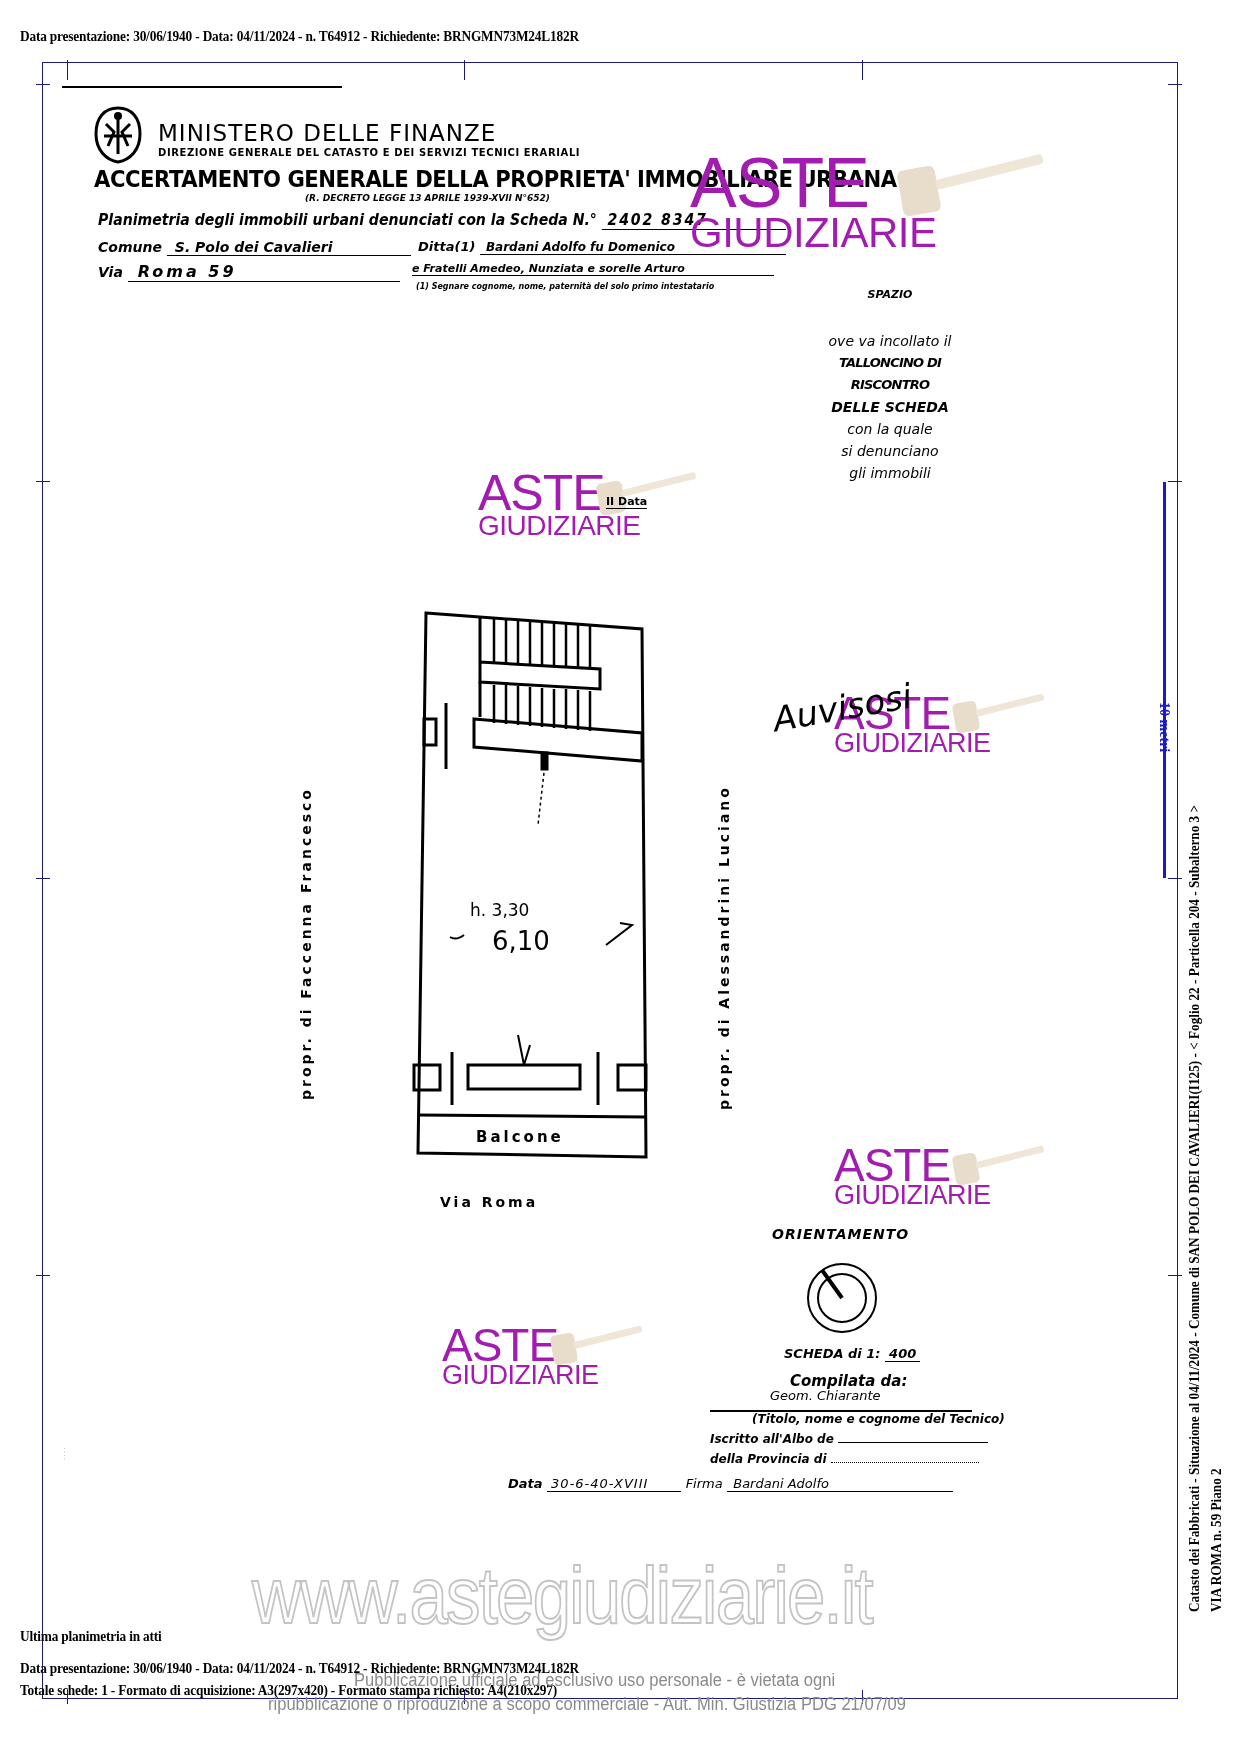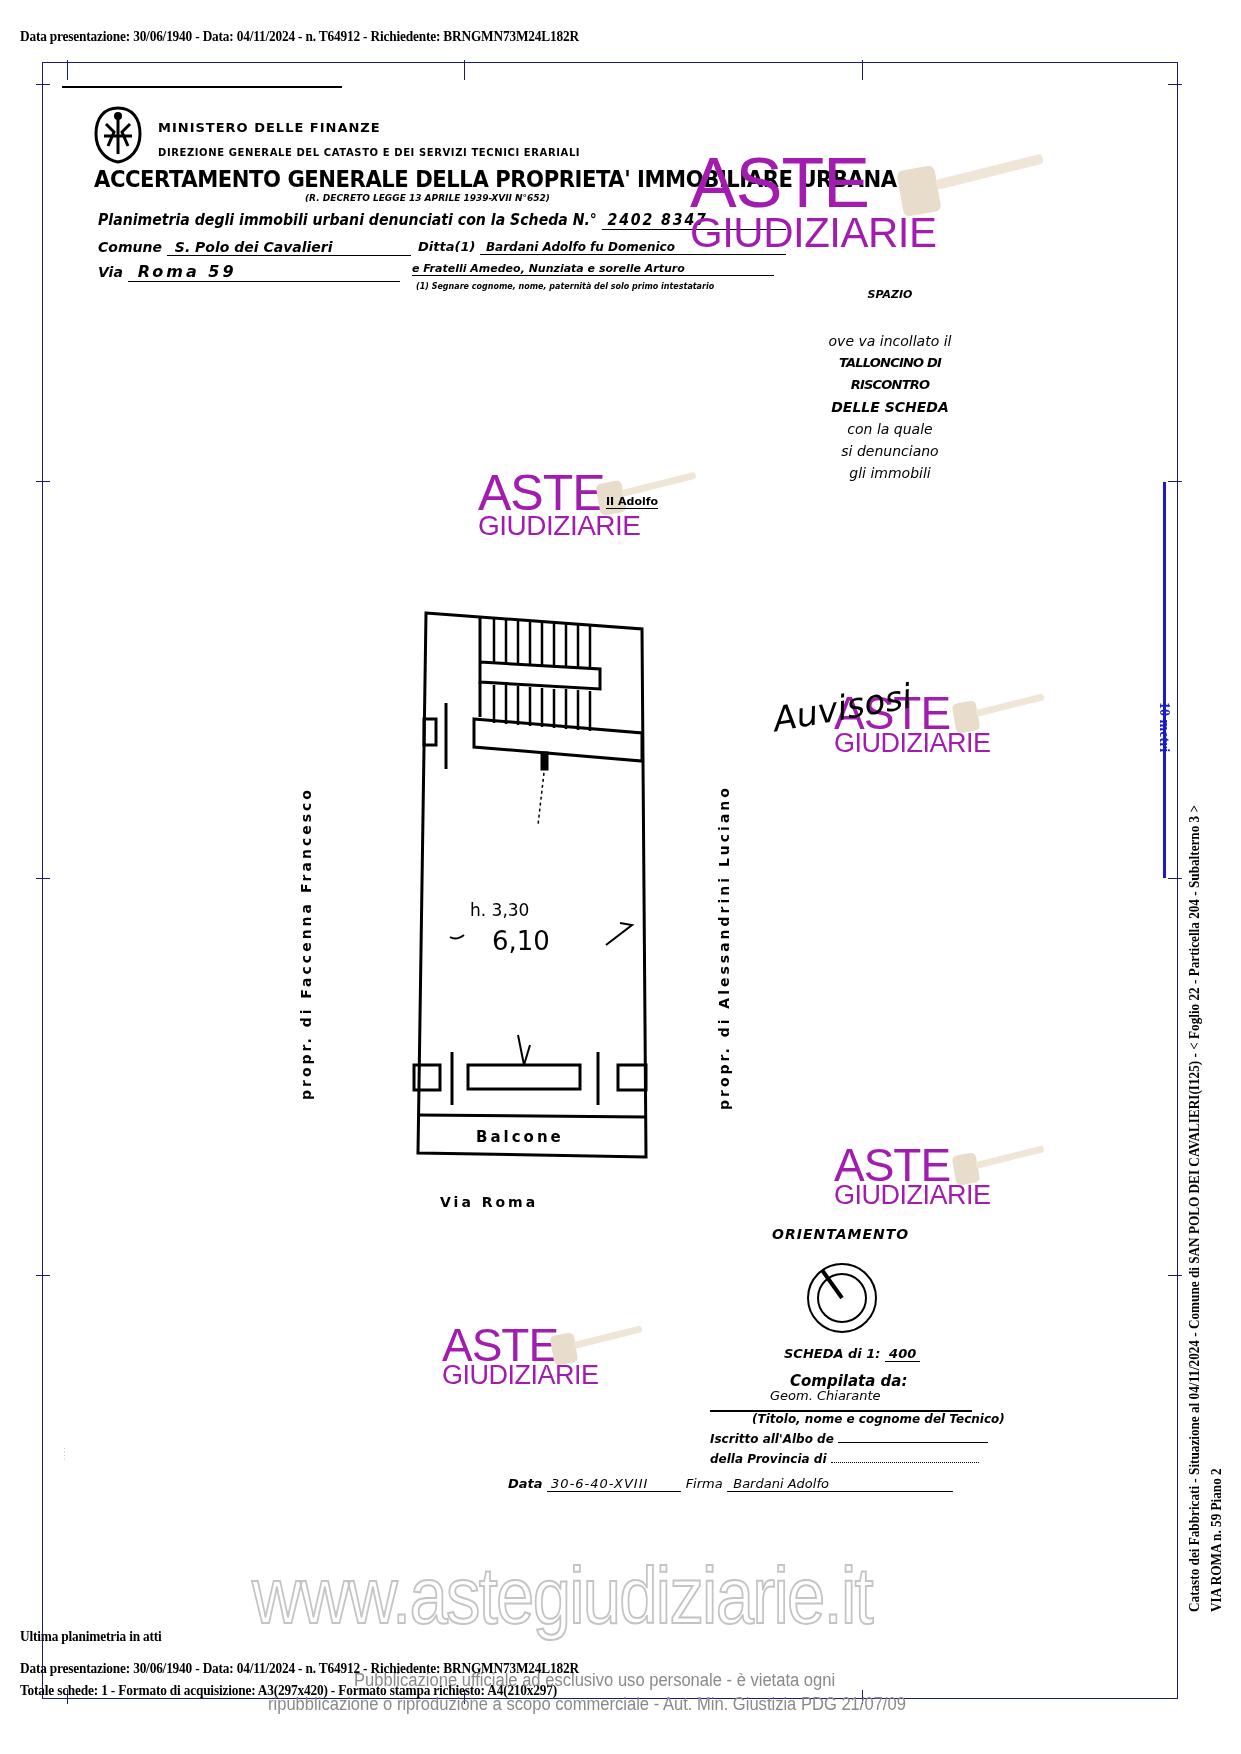--- a/index.html
+++ b/index.html
@@ -47,21 +47,21 @@
 <div class="abs" style="left:62px;top:86px;width:280px;height:2px;background:#000;"></div>
 
 <div class="abs" style="left:92px;top:106px;width:52px;height:58px;">
   <svg width="52" height="58" viewBox="0 0 52 58">
     <path d="M26 2 C12 2 4 12 4 28 C4 44 14 54 26 56 C38 54 48 44 48 28 C48 12 40 2 26 2 Z" fill="none" stroke="#000" stroke-width="3"></path>
     <path d="M14 18 L22 26 L16 40 M38 18 L30 26 L36 40 M26 10 L26 48 M12 30 L40 30" stroke="#000" stroke-width="3" fill="none"></path>
     <circle cx="26" cy="10" r="4" fill="#000"></circle>
   </svg>
 </div>
 
-<div class="abs sans" style="left:158px;top:120px;font-size:13px;font-weight:bold;letter-spacing:1px;">MINISTERO DELLE FINANZE</div>
+<div class="abs sans" style="left:158px;top:120px;font-size:23px;font-weight:normal;letter-spacing:1px;">MINISTERO DELLE FINANZE</div>
 <div class="abs sans" style="left:158px;top:147px;font-size:10px;font-weight:bold;letter-spacing:0.6px;">DIREZIONE GENERALE DEL CATASTO E DEI SERVIZI TECNICI ERARIALI</div>
 <div class="abs sans" style="left:94px;top:166px;font-size:23px;font-weight:bold;letter-spacing:-0.5px;transform:scaleX(0.92);transform-origin:left top;white-space:nowrap;">ACCERTAMENTO GENERALE DELLA PROPRIETA' IMMOBILIARE URBANA</div>
 <div class="abs ital" style="left:305px;top:193px;font-size:9px;font-weight:bold;">(R. DECRETO LEGGE 13 APRILE 1939-XVII N°652)</div>
 
 <div class="abs ital" style="left:98px;top:211px;font-size:15px;font-weight:bold;white-space:nowrap;transform:scaleX(0.94);transform-origin:left top;">
   <span>Planimetria degli immobili urbani denunciati con la Scheda N.°</span>
   <span class="uline hand" style="display:inline-block;min-width:190px;padding-left:6px;letter-spacing:2px;">2402 8347</span>
 </div>
 
 <div class="abs ital" style="left:98px;top:239px;font-size:14px;font-weight:bold;white-space:nowrap;">
@@ -128,21 +128,21 @@
 
 <div class="wm" style="left:442px;top:1322px;">
   <span class="t1" style="font-size:46px;">ASTE</span>
   <span class="t2" style="font-size:27px;">GIUDIZIARIE</span>
 </div>
 <svg class="gavel" style="left:546px;top:1322px;" width="100" height="60" viewBox="0 0 100 60">
   <rect x="6" y="12" width="24" height="30" rx="5" fill="#e8dccb" transform="rotate(-10 18 27)"></rect>
   <rect x="28" y="20" width="70" height="7" rx="3" fill="#efe6d8" transform="rotate(-14 28 24)"></rect>
 </svg>
 
-<div class="abs hand" style="left:606px;top:495px;font-size:11px;font-style:normal;border-bottom:1.5px solid #000;">II Adolfo</div>
+<div class="abs hand" style="left:606px;top:495px;font-size:11px;font-style:normal;border-bottom:1.5px solid #000;">II Data</div>
 
 <svg class="abs" style="left:410px;top:605px;" width="250" height="560" viewBox="0 0 250 560">
   <g fill="none" stroke="#000" stroke-width="3">
 
     <path d="M16 8 L232 24 L236 552 L8 548 Z"></path>
 
     <path d="M70 12 L70 77 L190 84 L190 64 L70 57"></path>
     <path d="M70 77 L70 112"></path>
     <path d="M64 114 L232 128 L232 156 L64 142 Z"></path>
 

